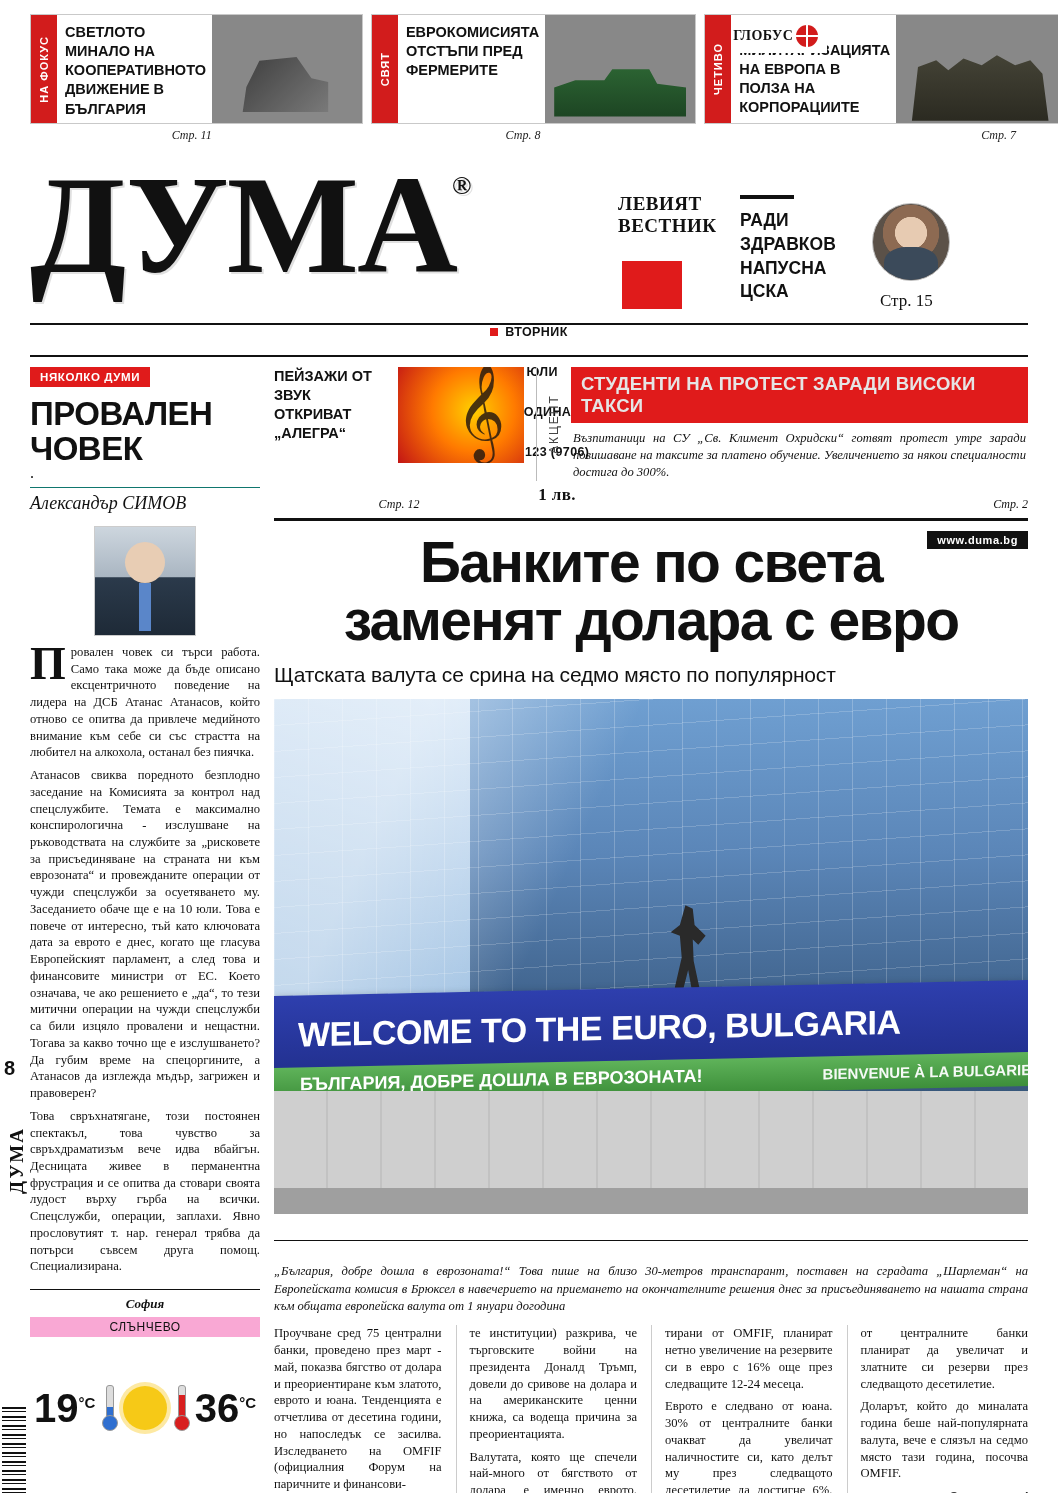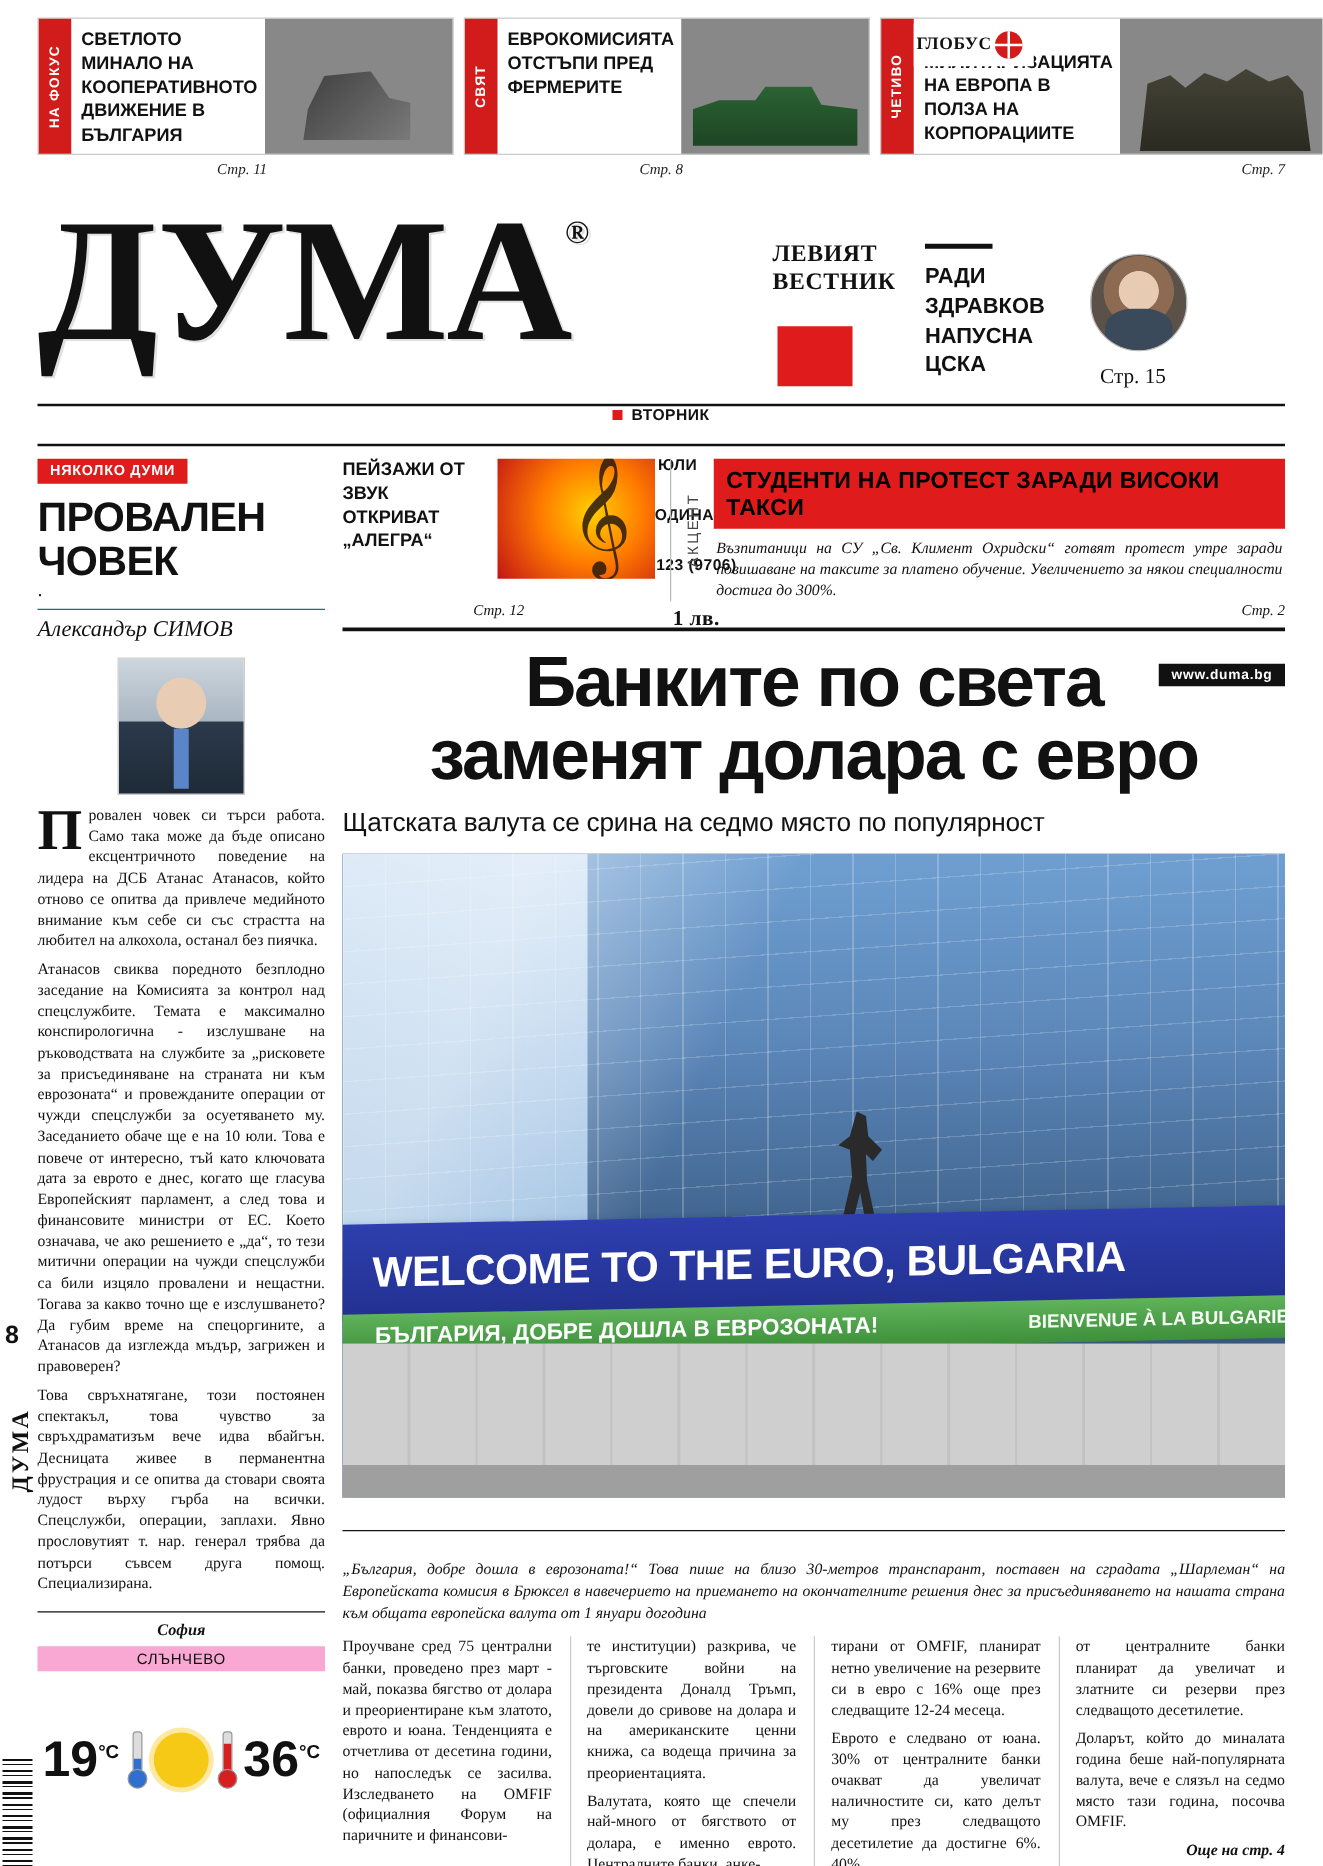--- a/index.html
+++ b/index.html
@@ -21,21 +21,21 @@
     font-family:"Liberation Sans",sans-serif;font-weight:bold;font-size:11px;letter-spacing:1px;
   }
   .promo .tab span{writing-mode:vertical-rl;transform:rotate(180deg);}
   .promo .ptext{
     flex:1;padding:8px 6px 4px 8px;font-family:"Liberation Sans",sans-serif;
     font-weight:bold;font-size:14.5px;line-height:1.32;color:#111;text-transform:uppercase;
   }
   .promo .pimg{width:150px;background:#888;overflow:hidden;position:relative;}
   .promo.wide .pimg{width:165px;}
   .pagenote{font-style:italic;font-size:12px;text-align:center;color:#222;}
-  .pagenotes{display:flex;gap:8px;padding:4px 30px 0 30px;box-sizing:border-box;}
+  .pagenotes{display:flex;gap:8px;padding:4px 42px 0 30px;box-sizing:border-box;}
   .pagenotes > div{flex:1;text-align:center;}
 
   
   .globebox{position:absolute;left:26px;top:4px;width:96px;height:34px;background:#fff;z-index:3;
     display:flex;align-items:center;gap:3px;padding-left:2px;box-sizing:border-box;}
   .globebox .gtxt{font-family:"Liberation Serif",serif;font-weight:bold;font-size:14px;letter-spacing:.5px;}
   .globebox .gicon{width:22px;height:22px;border-radius:50%;background:#d21c1c;position:relative;}
   .globebox .gicon:before{content:"";position:absolute;left:10px;top:0;width:2px;height:22px;background:#fff;}
   .globebox .gicon:after{content:"";position:absolute;left:0;top:10px;width:22px;height:2px;background:#fff;}
 
@@ -127,24 +127,24 @@
   
   .teaserrow{display:flex;gap:12px;align-items:stretch;}
   .t1{width:250px;display:flex;gap:24px;}
   .t1 .txt{font-family:"Liberation Sans",sans-serif;font-weight:bold;font-size:14.5px;line-height:1.3;width:104px;text-transform:uppercase;}
   .t1 .img{width:132px;height:96px;background:radial-gradient(circle at 60% 45%,#ffd000,#ff7a00 45%,#c21515 100%);position:relative;overflow:hidden;}
   .t1 .img .clef{position:absolute;left:46%;top:2px;font-size:84px;line-height:1;color:#2a1b10;opacity:.85;font-family:"DejaVu Serif",serif;}
   .akcent{flex:1;display:flex;gap:10px;border-left:1px solid #bbb;padding-left:10px;}
   .akcent .vtab{writing-mode:vertical-rl;transform:rotate(180deg);font-family:"Liberation Sans",sans-serif;
     font-size:12px;letter-spacing:2px;color:#444;text-align:center;}
   .akcent .body{flex:1;}
-  .akcent .hd{background:#e01b1b;color:#000000;font-family:"Liberation Sans",sans-serif;font-weight:bold;
+  .akcent .hd{background:#e01b1b;color:#e5e5e5;font-family:"Liberation Sans",sans-serif;font-weight:bold;
     font-size:18.5px;padding:6px 10px;letter-spacing:.2px;}
   .akcent .sub{font-style:italic;font-size:12.6px;line-height:1.35;padding:7px 2px 0 2px;text-align:justify;}
-  .teasernotes{display:flex;margin-top:0;}
+  .teasernotes{display:flex;margin-top:16px;}
   .teasernotes .a{width:250px;text-align:center;font-style:italic;font-size:12px;}
   .teasernotes .b{flex:1;text-align:right;font-style:italic;font-size:12px;}
 
   .rule-thick{border-top:3px solid #111;margin:6px 0 0 0;}
 
   .head1{font-family:"Liberation Sans",sans-serif;font-weight:bold;font-size:57px;line-height:1.02;
     letter-spacing:-1.6px;margin:12px 0 0 0;text-align:center;}
   .subhead{font-family:"Liberation Sans",sans-serif;font-size:21px;margin:14px 0 12px 0;letter-spacing:-.2px;}
 
   .mainphoto{width:100%;height:515px;position:relative;overflow:hidden;background:#2f4a6a;}

